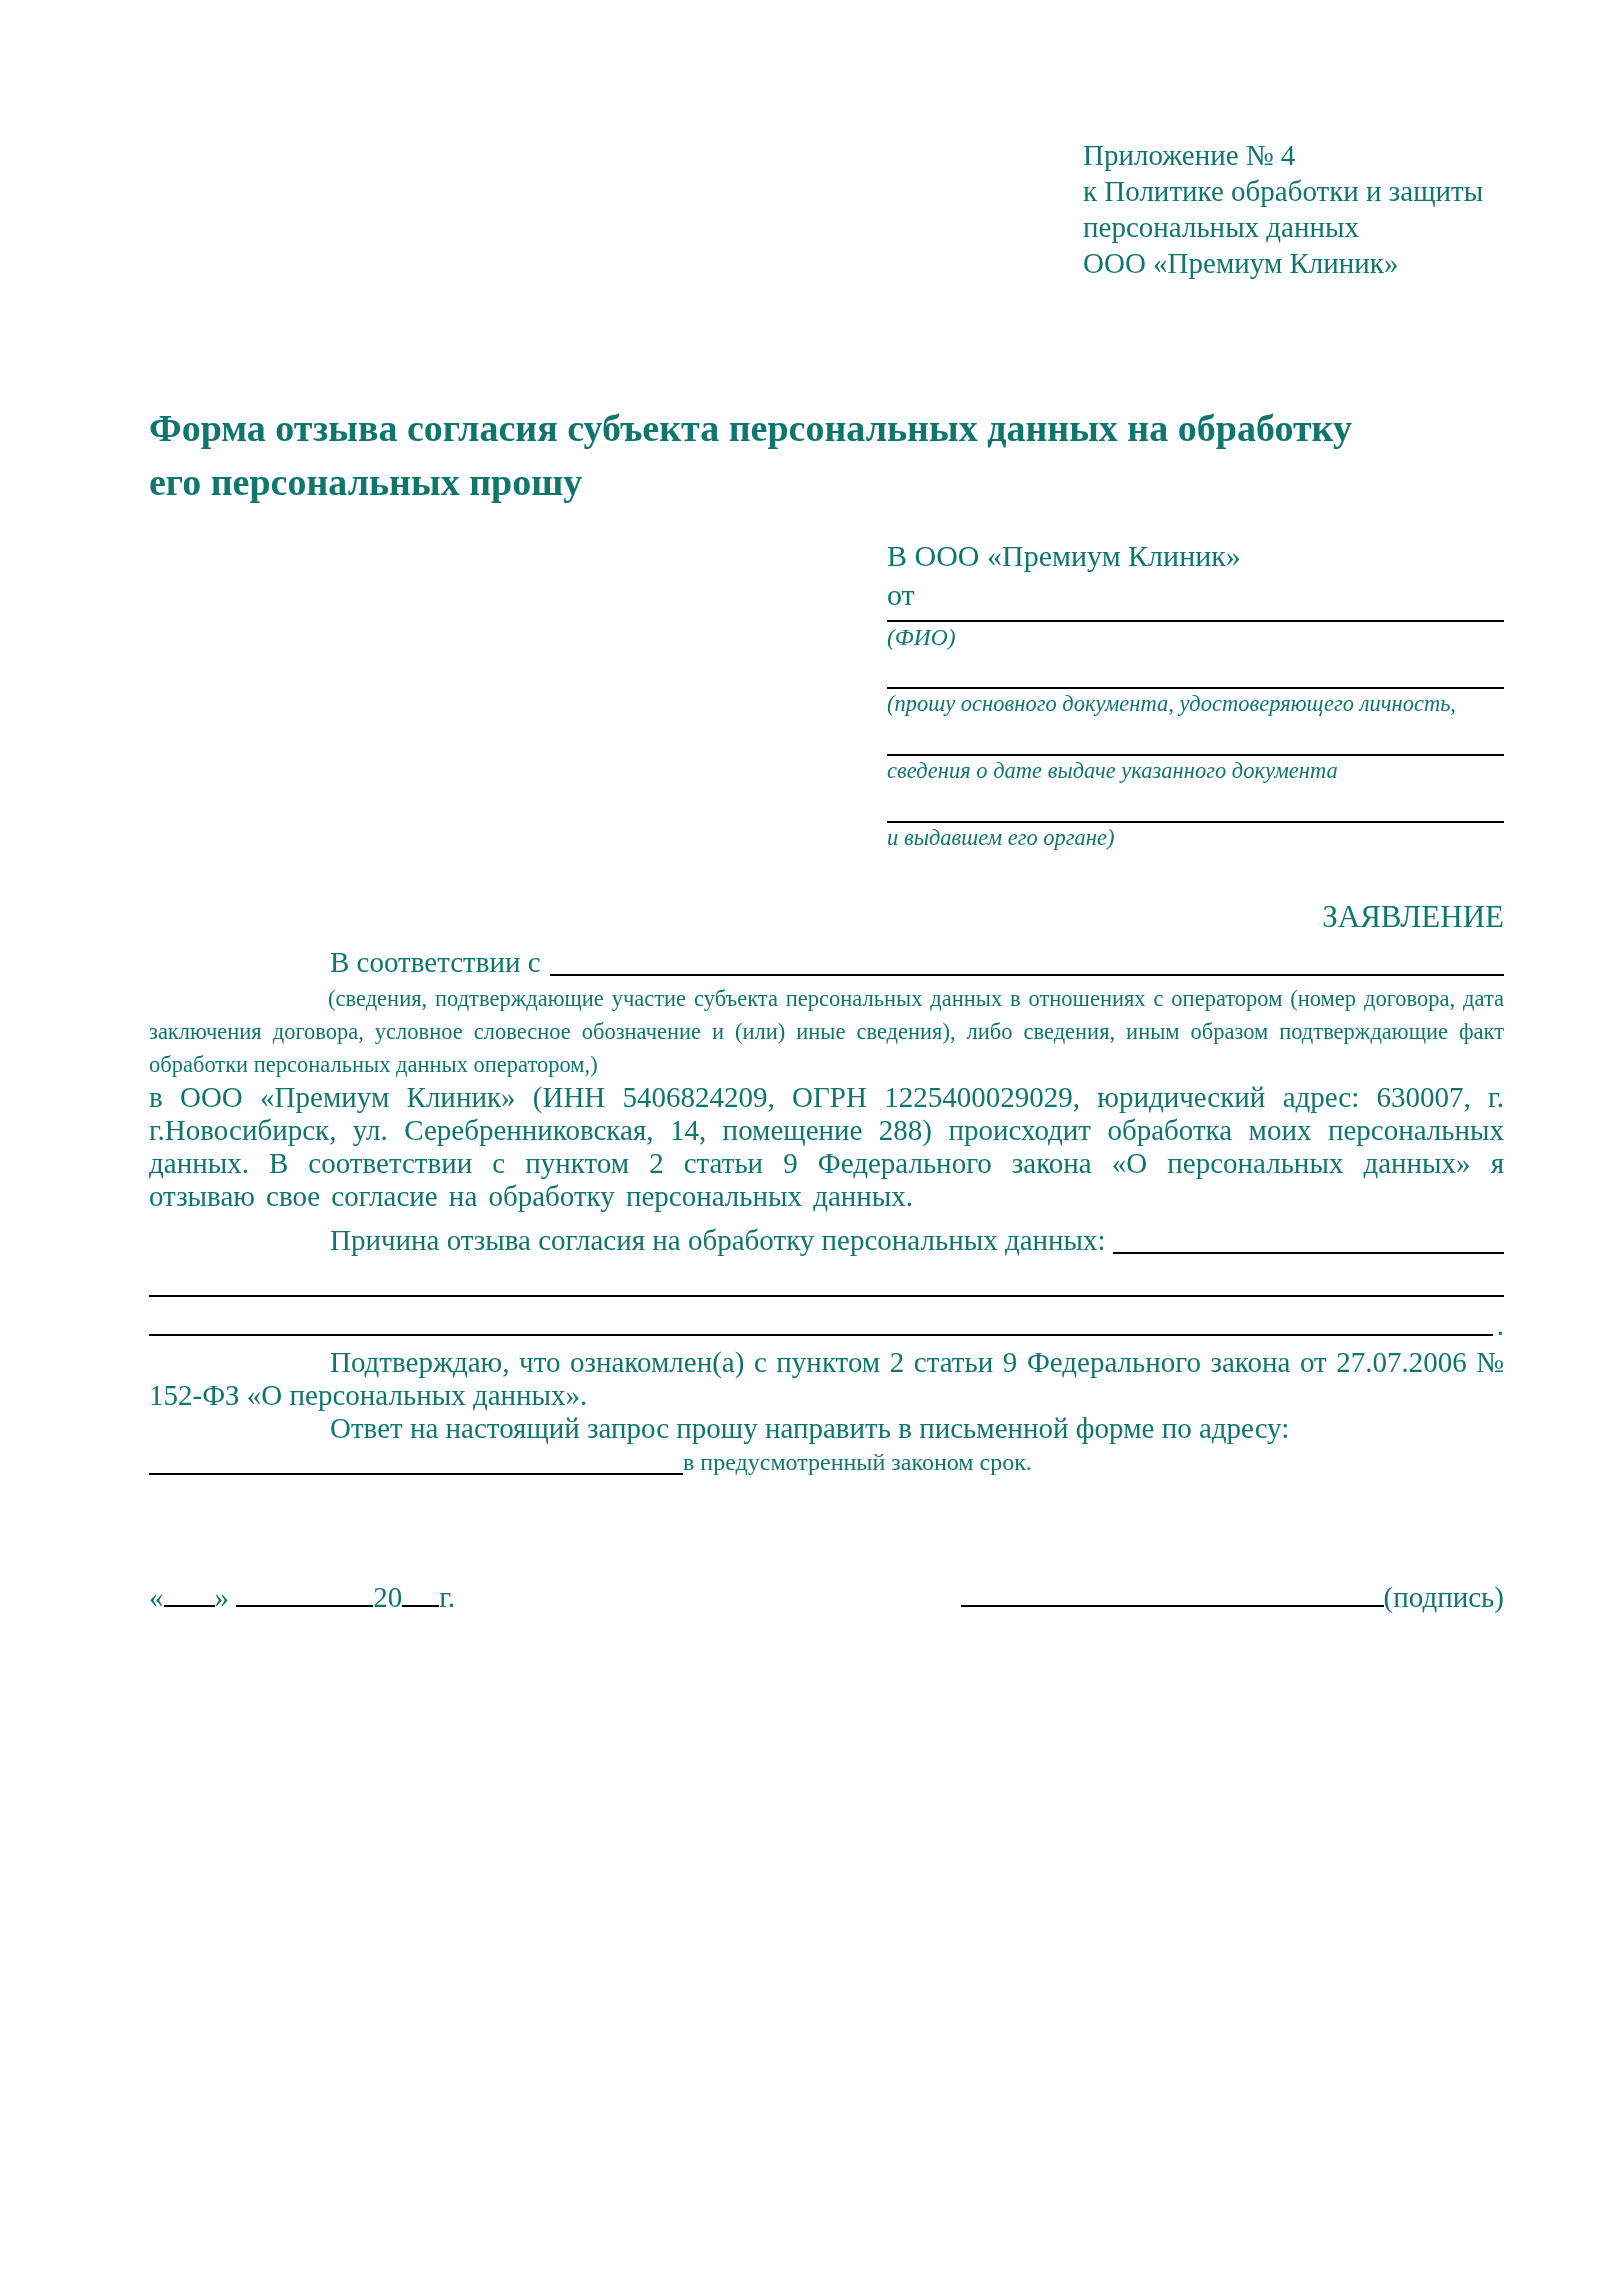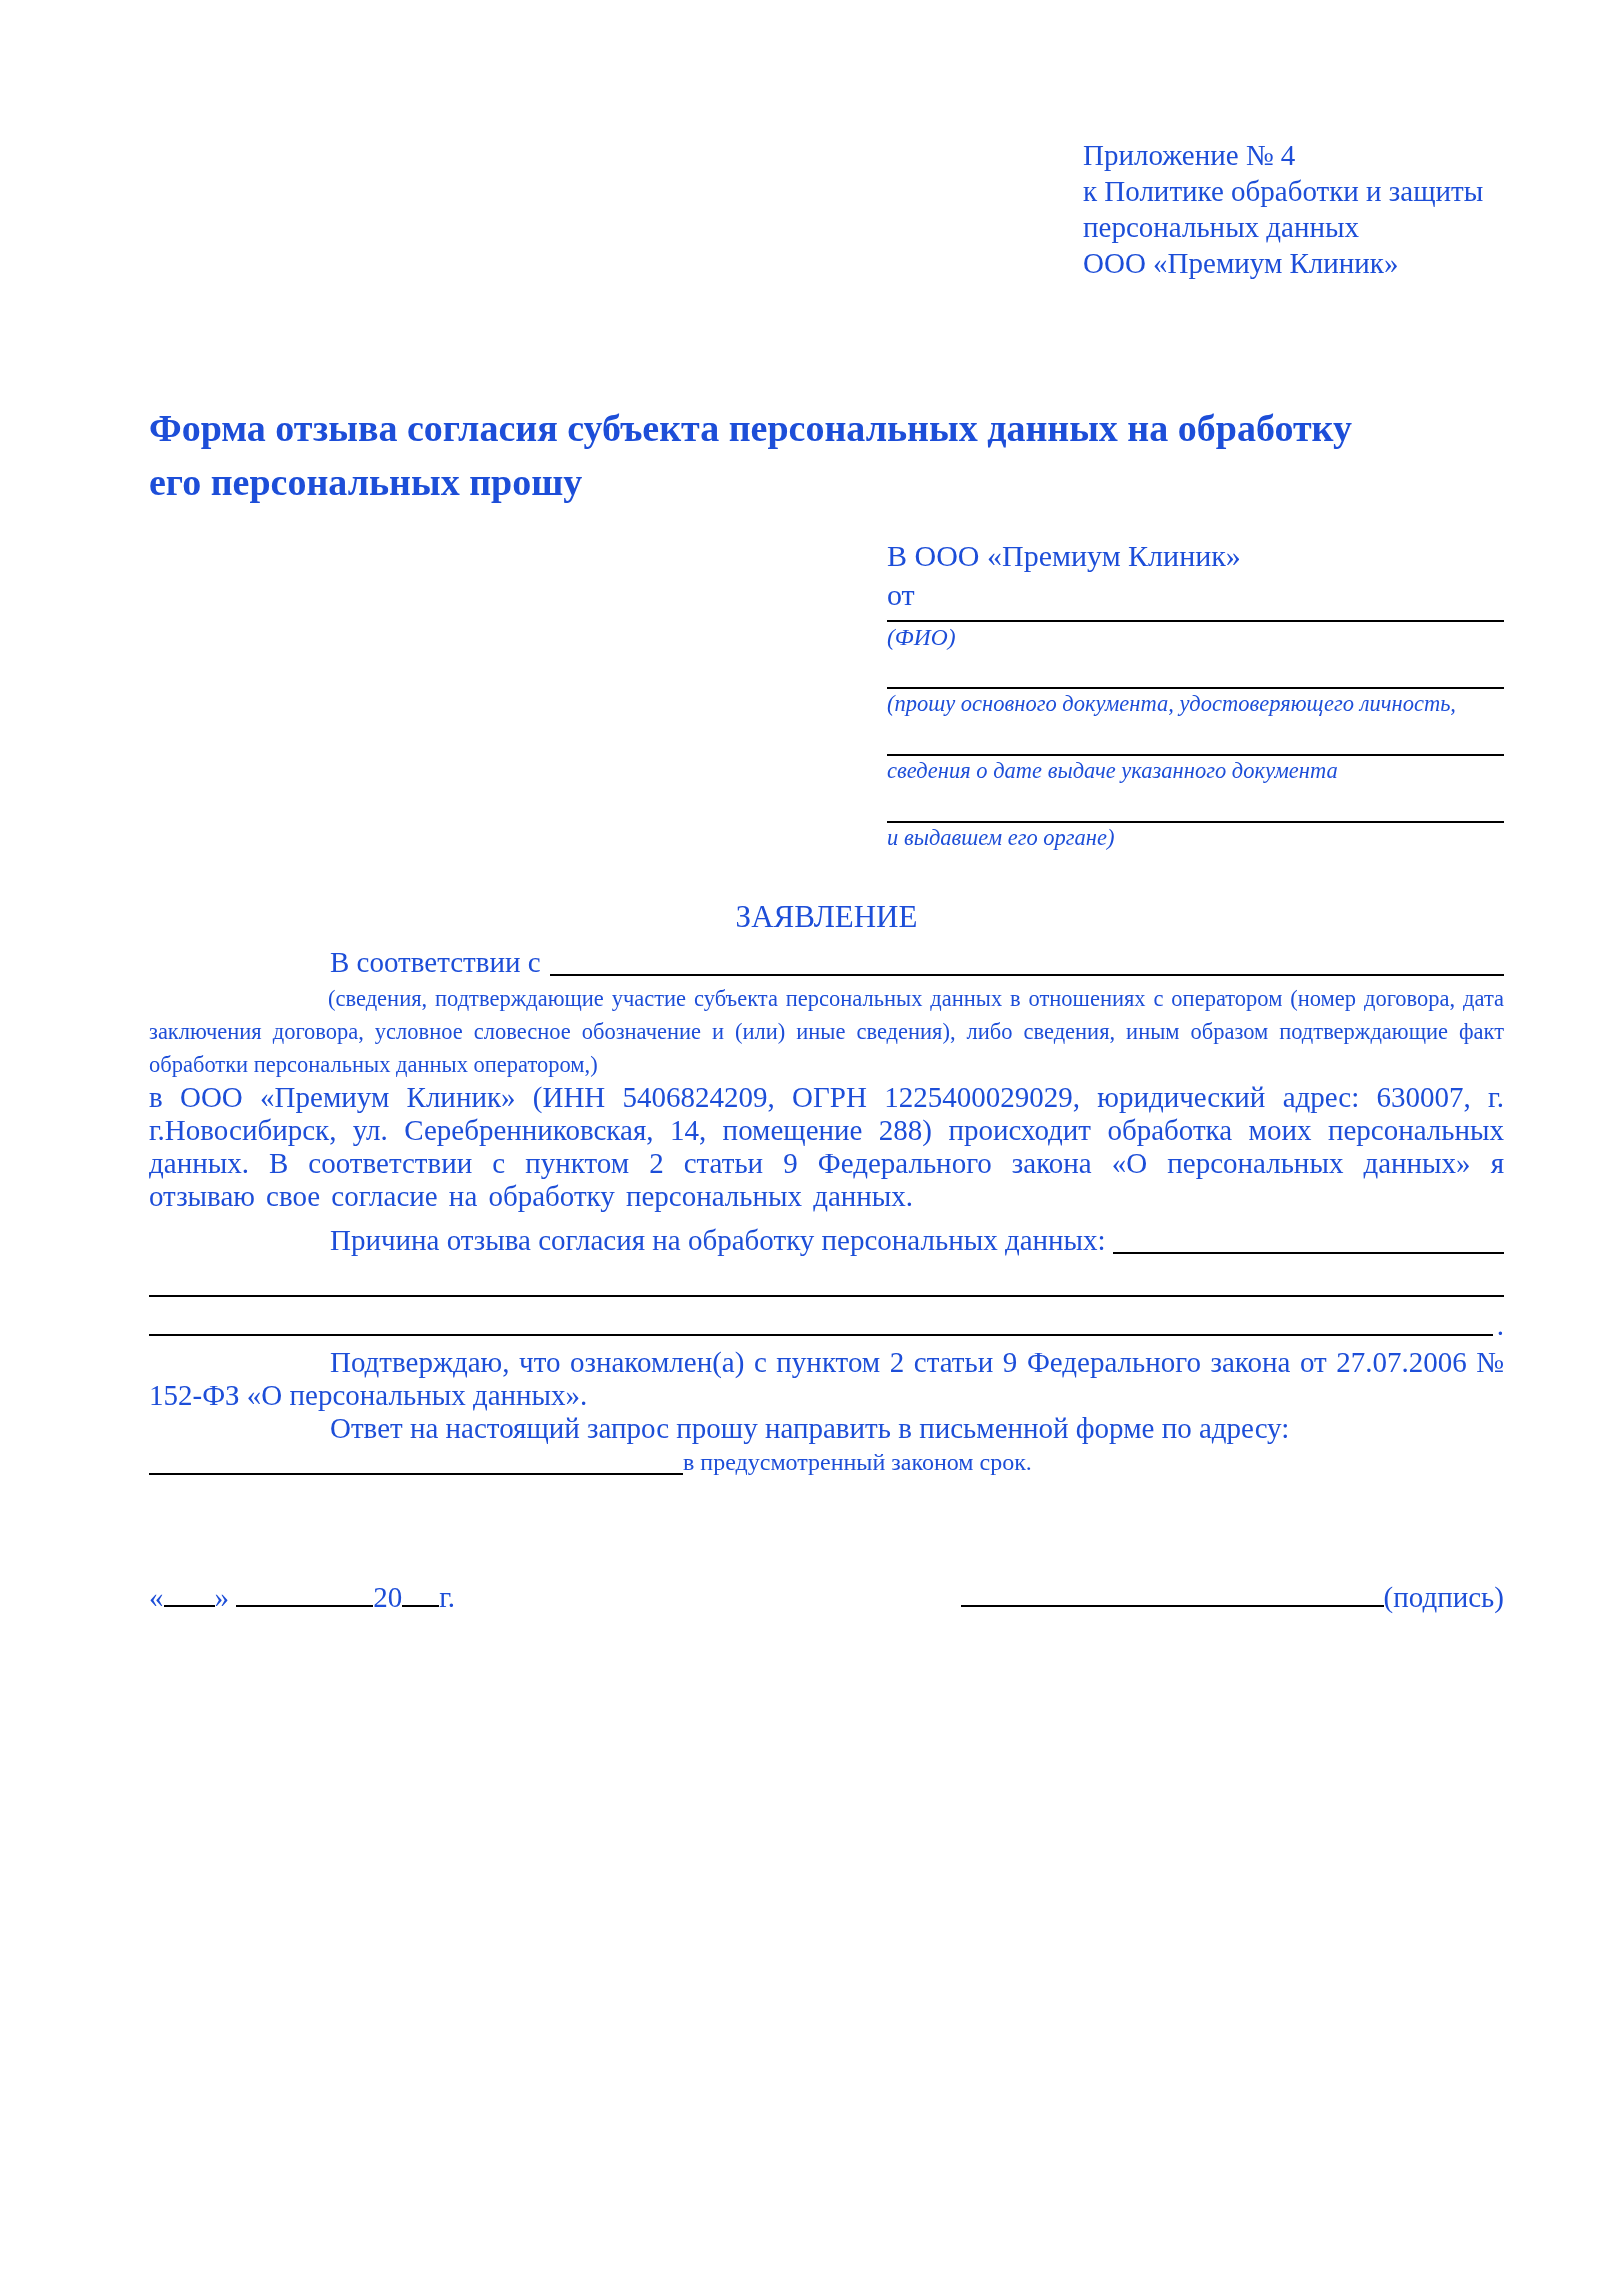--- a/index.html
+++ b/index.html
@@ -1,21 +1,21 @@
 <!DOCTYPE html>
 <html><head>
 <meta charset="utf-8">
 <style>
   html, body { margin: 0; padding: 0; background: #ffffff; }
   .page {
     position: relative;
     width: 1621px;
     height: 2293px;
     background: #ffffff;
-    color: #1d4ed8;
+    color: #0f766e;
     font-family: "Liberation Serif", "DejaVu Serif", serif;
     box-sizing: border-box;
     padding: 137px 117px 0 149px;
     overflow: hidden;
   }
 
   
   .appendix-header { margin-left: 934px; font-size: 29px; line-height: 36px; }
 
   
@@ -28,21 +28,21 @@
   }
 
   
   .addressee { margin-top: 27.4px; margin-left: 738px; width: 617px; font-size: 30px; line-height: 39px; }
   .addr-blank { border-bottom: 2.9px solid #000; }
   .addr-blank.first { height: 5.9px; }
   .addr-blank.tall  { height: 35px; }
   .addr-caption { font-size: 23.5px; line-height: 30px; text-align: left; font-style: italic; }
   .addr-caption.small { font-size: 22.5px; }
 
-  .statement-heading { margin-top: 45px; text-align: center; font-size: 31px; line-height: 37px; }
+  .statement-heading { margin-top: 45px; text-align: right; font-size: 31px; line-height: 37px; }
 
   .row { display: flex; align-items: flex-end; }
   .fill { flex: 1 1 auto; border-bottom: 2.9px solid #000; margin-bottom: 5.9px; }
 
   .intro-row { margin-top: 8px; font-size: 29px; line-height: 39px; padding-left: 181px; }
   .intro-row .label { white-space: nowrap; padding-right: 9.8px; }
 
   .small-print { margin: 0; font-size: 22.5px; line-height: 33px; text-align: justify; text-indent: 179px; }
 
   .body-text { margin: 0; font-size: 29px; line-height: 33px; text-align: justify; word-spacing: 3.9px; }

